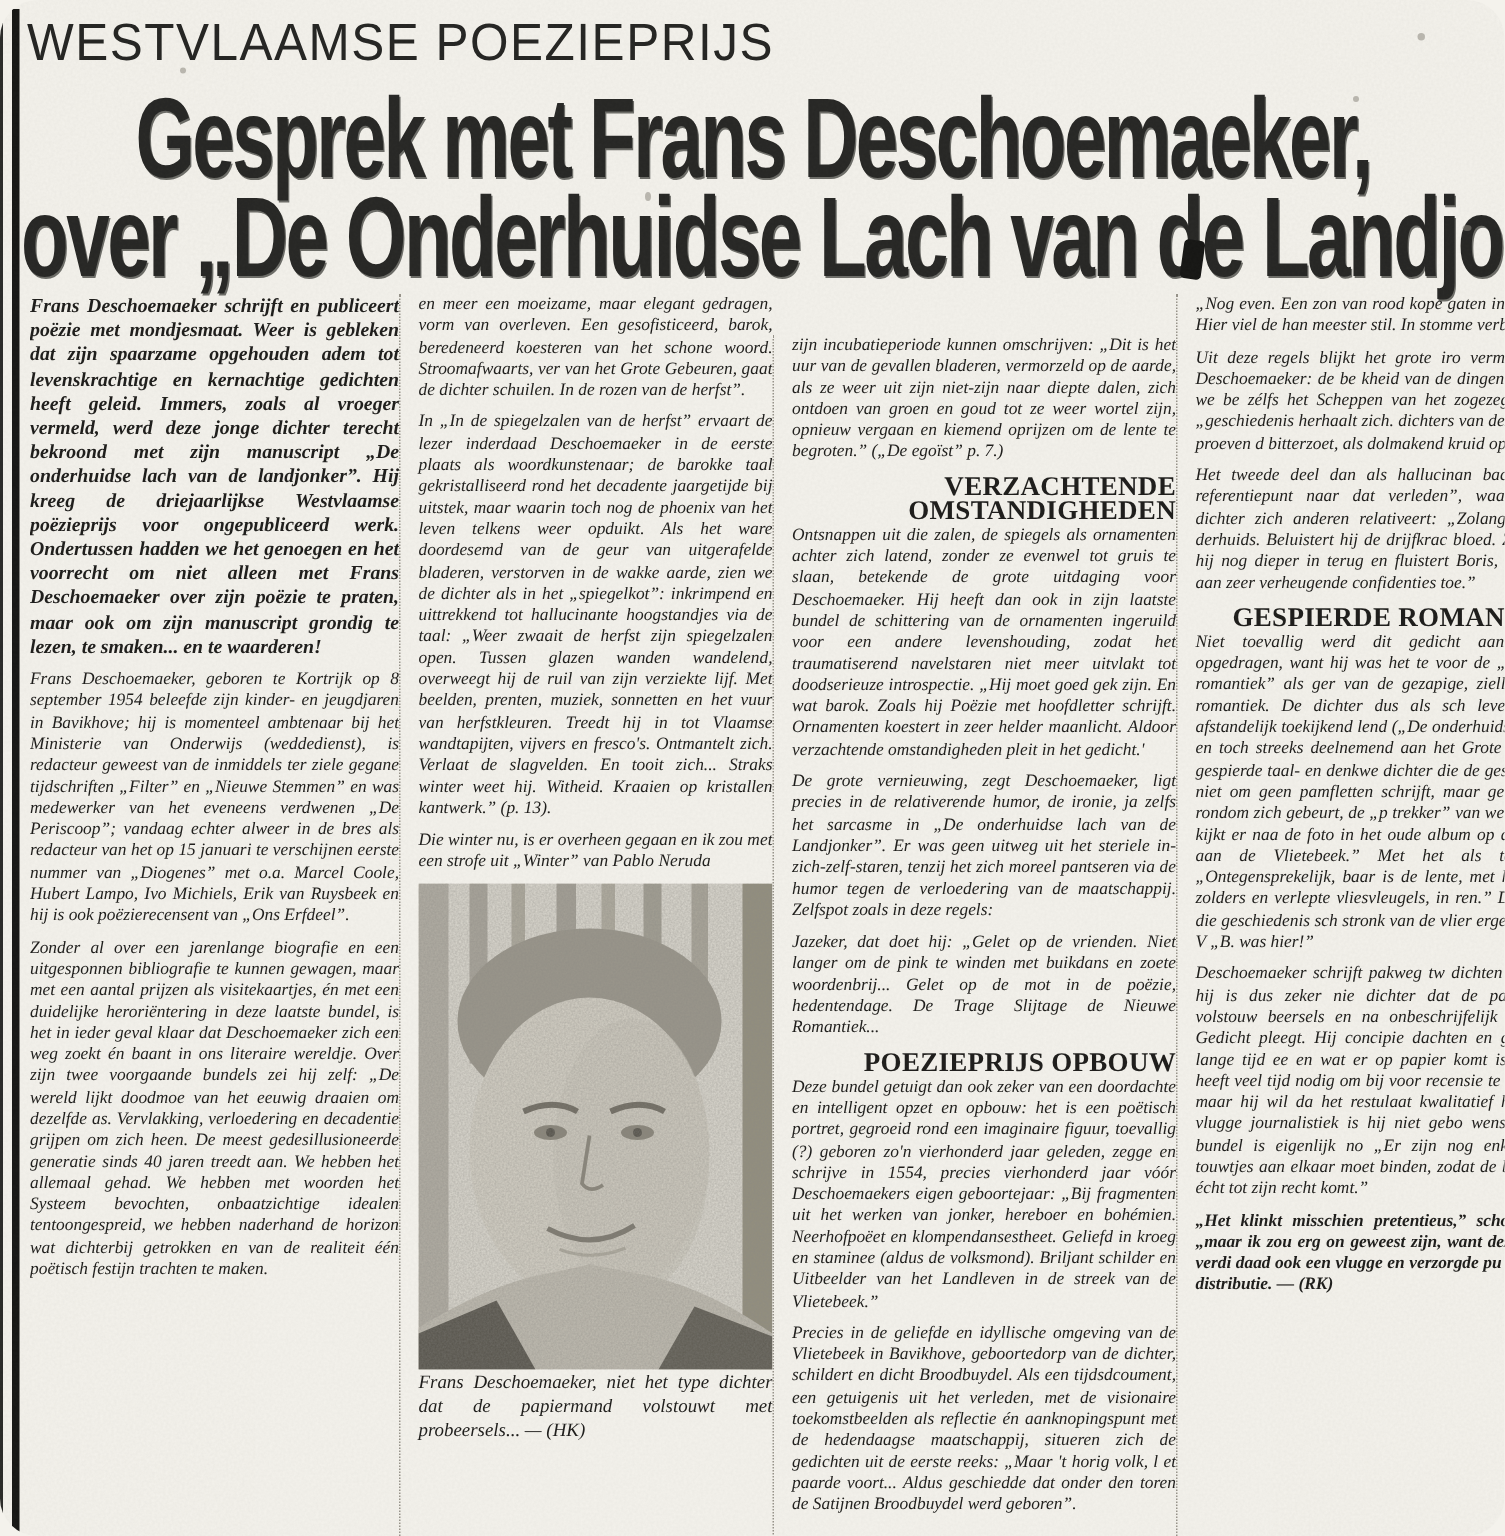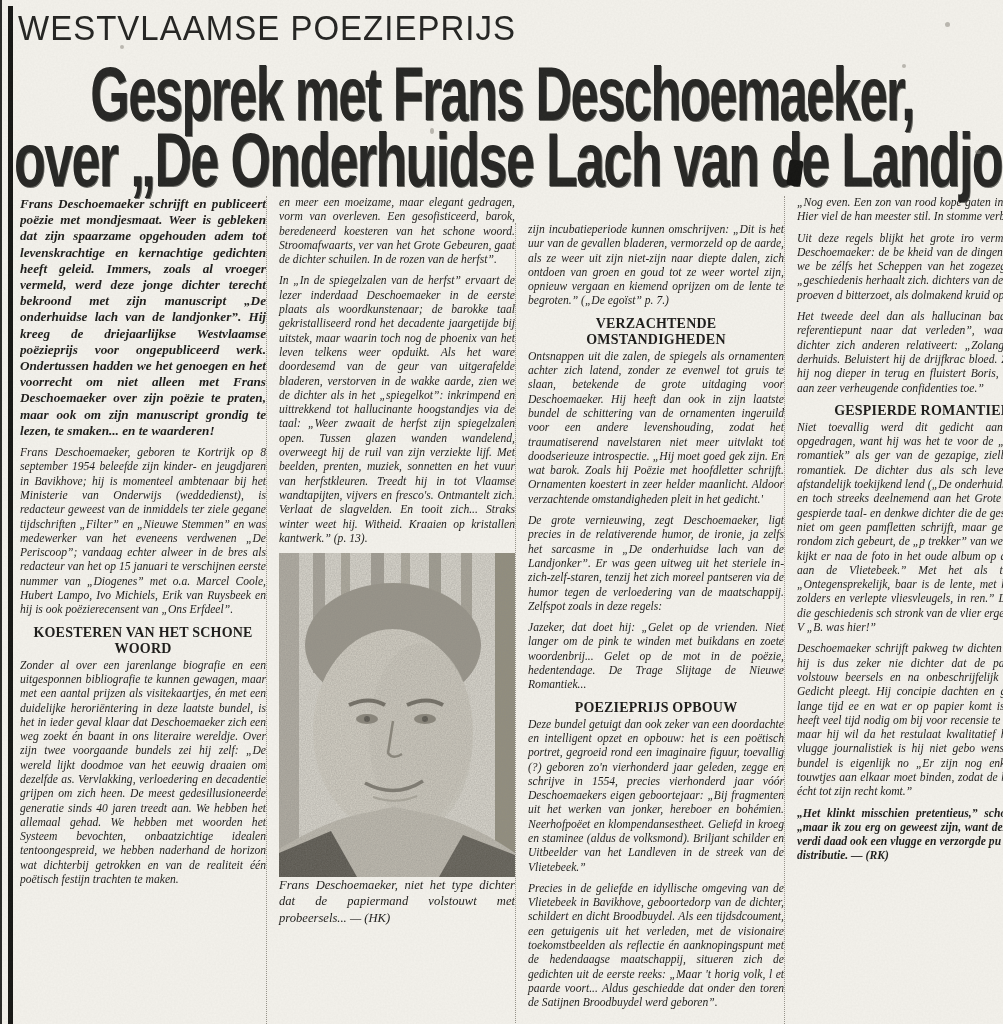--- a/index.html
+++ b/index.html
@@ -2,21 +2,21 @@
 <html><head>
 <meta charset="utf-8">
 <style>
   html,body{margin:0;padding:0;}
   body{
     width:1003px;height:1024px;overflow:hidden;position:relative;
     background:#f4f2ec;
     font-family:"Liberation Serif", serif;
     color:#1d1c1a;
   }
-  .page{position:absolute;inset:0;overflow:hidden;}
+  .page{position:absolute;inset:0;overflow:hidden;border-radius:25px;}
   
   .edge-line{position:absolute;left:0;top:0;width:2px;height:1024px;background:#2a2a28;}
   .left-bar{position:absolute;left:8px;top:6px;width:5px;height:1018px;background:#161614;}
   
   .kicker{
     position:absolute;left:18px;top:8px;
     font-family:"Liberation Sans", sans-serif;
     font-size:33px;letter-spacing:1px;color:#242422;
     transform:scaleY(1.06);transform-origin:top left;white-space:nowrap;
   }
@@ -31,22 +31,22 @@
   
   .columns{position:absolute;left:20px;top:196px;height:828px;display:flex;}
   .col{height:828px;overflow:hidden;text-align:justify;
        font-size:11.6px;line-height:14.3px;}
   .col + .col{border-left:1px dotted #97938a;}
   .col1{width:246px;}
   .col2{width:236px;padding-left:12px;}
   .col3{width:256px;padding-left:12px;margin-top:27px;}
   .col4{width:252px;padding-left:12px;}
   .col p{margin:0 0 7px 0;font-style:italic;}
-  .col h3{margin:5px 0 2px 0;font-size:14px;line-height:16px;letter-spacing:.2px;
-          font-weight:700;text-align:center;}
+  .col h3{margin:5px 0 2px 0;font-size:18px;line-height:16px;letter-spacing:.2px;
+          font-weight:700;text-align:right;}
   .lead{font-weight:700;font-size:13.2px;line-height:16.2px;}
   .bold{font-weight:700;}
   .caption{font-style:italic;font-size:12.6px;line-height:16.2px;margin-top:5px;}
   figure.photo{margin:6px 0 0 0;width:236px;height:324px;}
   figure.photo svg{display:block;}
   
   .blot{position:absolute;background:#151513;}
   .blot-a{left:788px;top:160px;width:14px;height:26px;border-radius:3px;transform:rotate(8deg);}
   .speck{position:absolute;border-radius:50%;background:#8c8880;opacity:.55;}
   .noise{position:absolute;inset:0;pointer-events:none;opacity:.07;}
@@ -61,26 +61,26 @@
 
   <div class="kicker">WESTVLAAMSE POEZIEPRIJS</div>
 
   <div class="headline hl1">Gesprek met Frans Deschoemaeker,</div>
   <div class="headline hl2">over „De Onderhuidse Lach van de Landjonker”</div>
 
   <div class="columns">
     <div class="col col1">
         <p class="lead">Frans Deschoemaeker schrijft en publiceert poëzie met mondjesmaat. Weer is gebleken dat zijn spaarzame opgehouden adem tot levenskrachtige en kernachtige gedichten heeft geleid. Immers, zoals al vroeger vermeld, werd deze jonge dichter terecht bekroond met zijn manuscript „De onderhuidse lach van de landjonker”. Hij kreeg de driejaarlijkse Westvlaamse poëzieprijs voor ongepubliceerd werk. Ondertussen hadden we het genoegen en het voorrecht om niet alleen met Frans Deschoemaeker over zijn poëzie te praten, maar ook om zijn manuscript grondig te lezen, te smaken... en te waarderen!</p>
         <p class="">Frans Deschoemaeker, geboren te Kortrijk op 8 september 1954 beleefde zijn kinder- en jeugdjaren in Bavikhove; hij is momenteel ambtenaar bij het Ministerie van Onderwijs (weddedienst), is redacteur geweest van de inmiddels ter ziele gegane tijdschriften „Filter” en „Nieuwe Stemmen” en was medewerker van het eveneens verdwenen „De Periscoop”; vandaag echter alweer in de bres als redacteur van het op 15 januari te verschijnen eerste nummer van „Diogenes” met o.a. Marcel Coole, Hubert Lampo, Ivo Michiels, Erik van Ruysbeek en hij is ook poëzierecensent van „Ons Erfdeel”.</p>
-        <h3 class="">KOESTEREN VAN HET SCHONE WOORD</h3>
         <p class="">Zonder al over een jarenlange biografie en een uitgesponnen bibliografie te kunnen gewagen, maar met een aantal prijzen als visitekaartjes, én met een duidelijke heroriëntering in deze laatste bundel, is het in ieder geval klaar dat Deschoemaeker zich een weg zoekt én baant in ons literaire wereldje. Over zijn twee voorgaande bundels zei hij zelf: „De wereld lijkt doodmoe van het eeuwig draaien om dezelfde as. Vervlakking, verloedering en decadentie grijpen om zich heen. De meest gedesillusioneerde generatie sinds 40 jaren treedt aan. We hebben het allemaal gehad. We hebben met woorden het Systeem bevochten, onbaatzichtige idealen tentoongespreid, we hebben naderhand de horizon wat dichterbij getrokken en van de realiteit één poëtisch festijn trachten te maken.</p>
       </div>
     <div class="col col2">
         <p class="">en meer een moeizame, maar elegant gedragen, vorm van overleven. Een gesofisticeerd, barok, beredeneerd koesteren van het schone woord. Stroomafwaarts, ver van het Grote Gebeuren, gaat de dichter schuilen. In de rozen van de herfst”.</p>
         <p class="">In „In de spiegelzalen van de herfst” ervaart de lezer inderdaad Deschoemaeker in de eerste plaats als woordkunstenaar; de barokke taal gekristalliseerd rond het decadente jaargetijde bij uitstek, maar waarin toch nog de phoenix van het leven telkens weer opduikt. Als het ware doordesemd van de geur van uitgerafelde bladeren, verstorven in de wakke aarde, zien we de dichter als in het „spiegelkot”: inkrimpend en uittrekkend tot hallucinante hoogstandjes via de taal: „Weer zwaait de herfst zijn spiegelzalen open. Tussen glazen wanden wandelend, overweegt hij de ruil van zijn verziekte lijf. Met beelden, prenten, muziek, sonnetten en het vuur van herfstkleuren. Treedt hij in tot Vlaamse wandtapijten, vijvers en fresco's. Ontmantelt zich. Verlaat de slagvelden. En tooit zich... Straks winter weet hij. Witheid. Kraaien op kristallen kantwerk.” (p. 13).</p>
+        <p class="">Die winter nu, is er overheen gegaan en ik zou met een strofe uit „Winter” van Pablo Neruda</p>
         <figure class="photo">
     <svg width="236" height="324" viewBox="0 0 236 324">
       <filter id="grain">
               <feTurbulence type="fractalNoise" baseFrequency="0.8" numOctaves="2"></feTurbulence>
         <feColorMatrix type="matrix" values="0 0 0 0 0.25  0 0 0 0 0.24  0 0 0 0 0.22  0 0 0 0.45 0"></feColorMatrix>
       </filter>
       <rect width="236" height="324" fill="#dedbd2"></rect>
 
       <rect x="0" y="0" width="20" height="324" fill="#b3afa5"></rect>
       <rect x="216" y="0" width="20" height="324" fill="#94907f"></rect>

